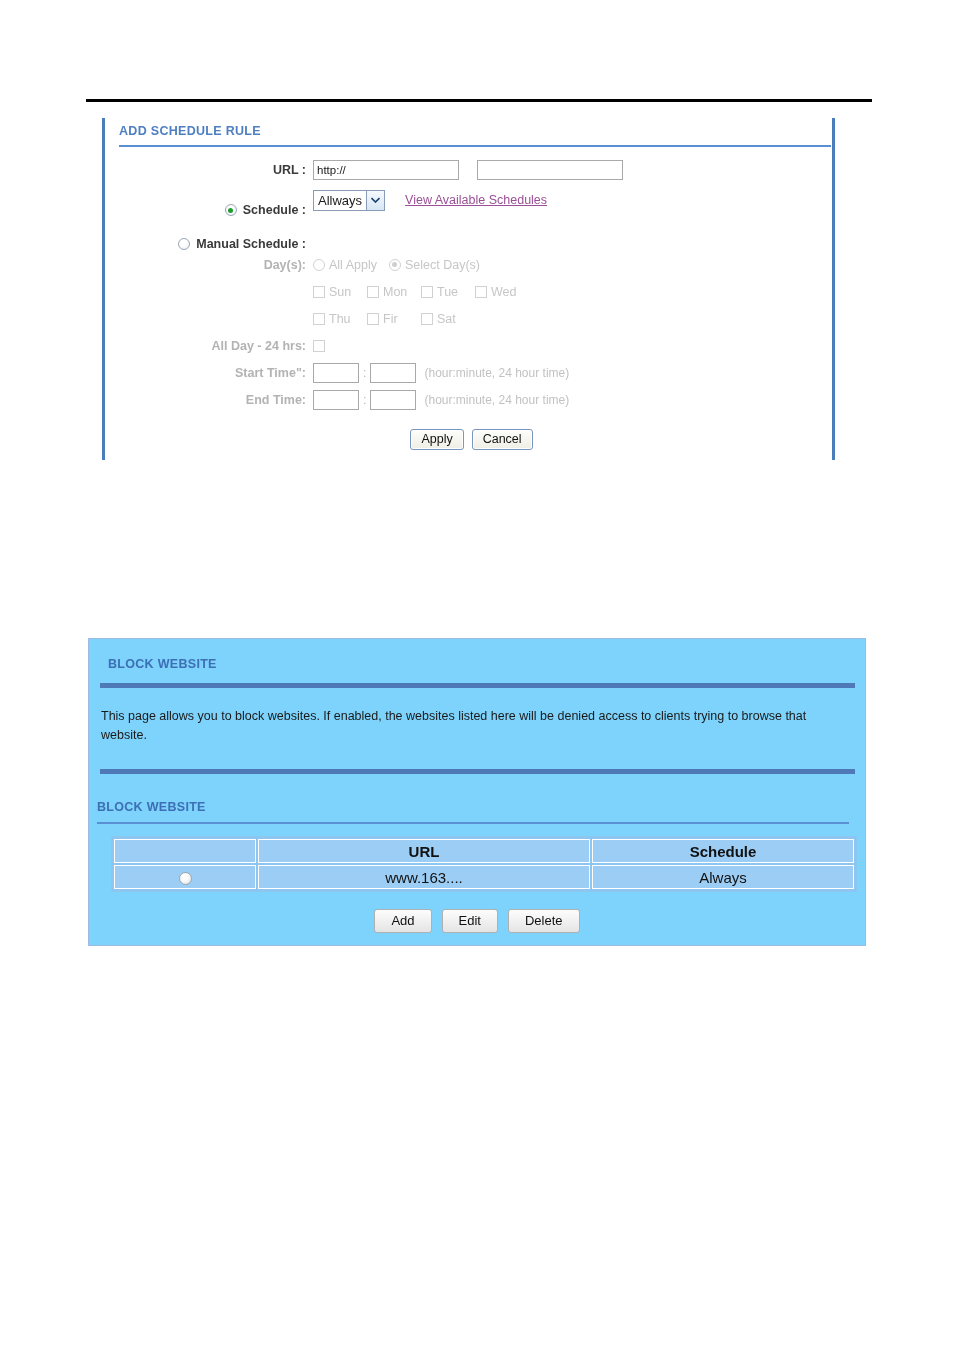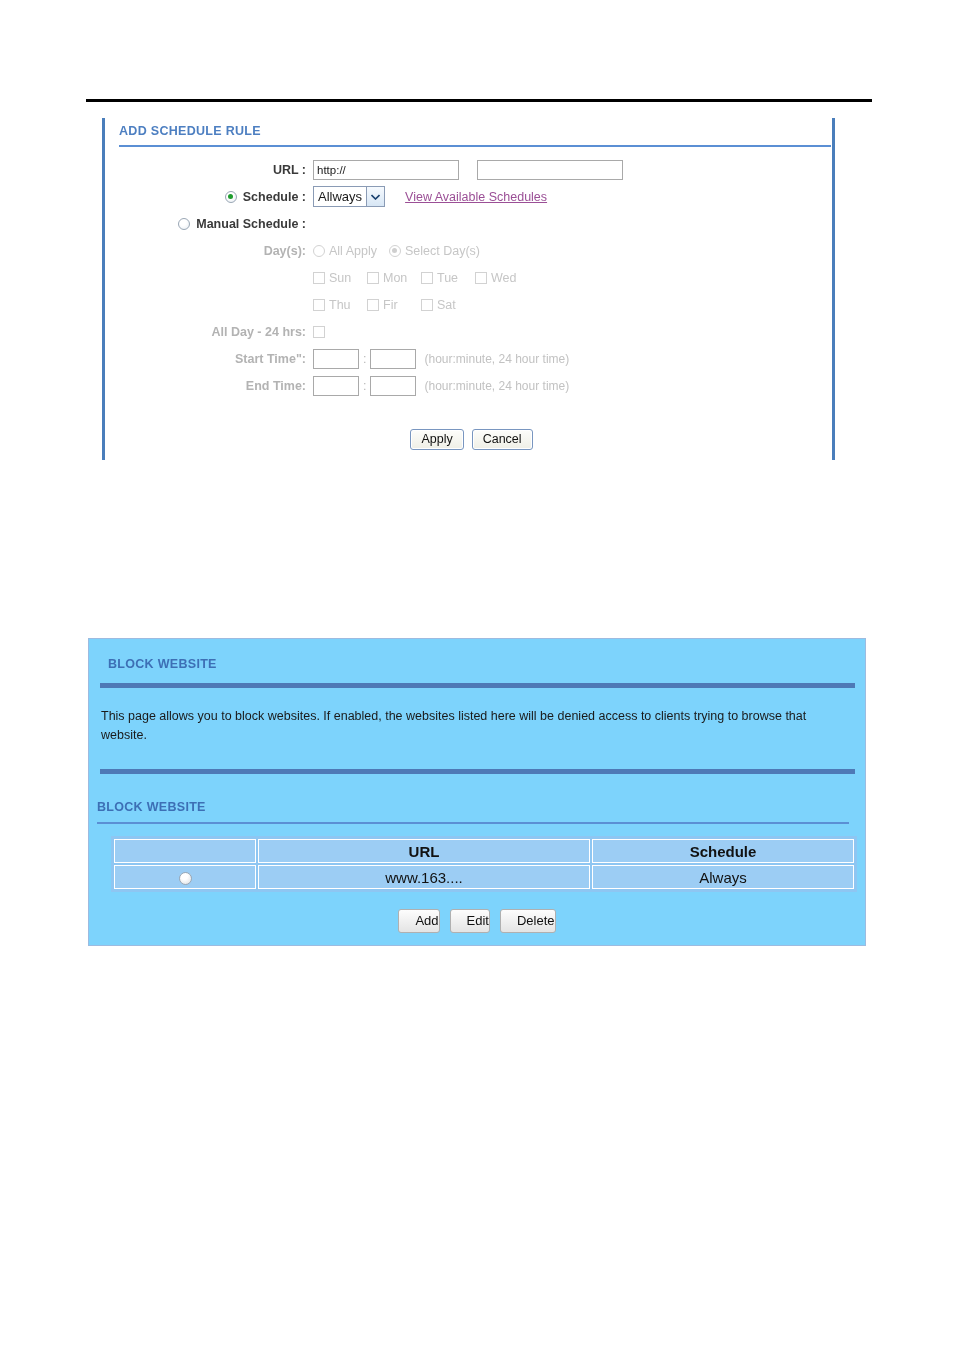--- a/index.html
+++ b/index.html
@@ -199,20 +199,21 @@
     display: flex;
     justify-content: flex-end;
     align-items: center;
     padding-right: 7px;
     box-sizing: border-box;
     gap: 6px;
     font-size: 12.5px;
     font-weight: bold;
     color: #3a3a3a;
     white-space: nowrap;
+    margin-top: 20px;
   }
 
   .btnrow {
     position: absolute;
     left: 0;
     top: 311px;
     width: 733px;
     display: flex;
     justify-content: center;
     gap: 8px;
@@ -338,21 +339,21 @@
     justify-content: center;
     gap: 10px;
   }
   .btn-gray {
     font-family: "Liberation Sans", sans-serif;
     font-size: 13px;
     color: #101010;
     background: linear-gradient(#fdfdfd, #e4e4e4);
     border: 1px solid #b0b0b0;
     border-radius: 3px;
-    padding: 3px 0 4px 16px;
+    padding: 3px 16px 4px 16px;
     cursor: pointer;
   }
 </style>
 </head>
 <body>
 
 <div class="top-rule"></div>
 
 <div class="panel1">
 

